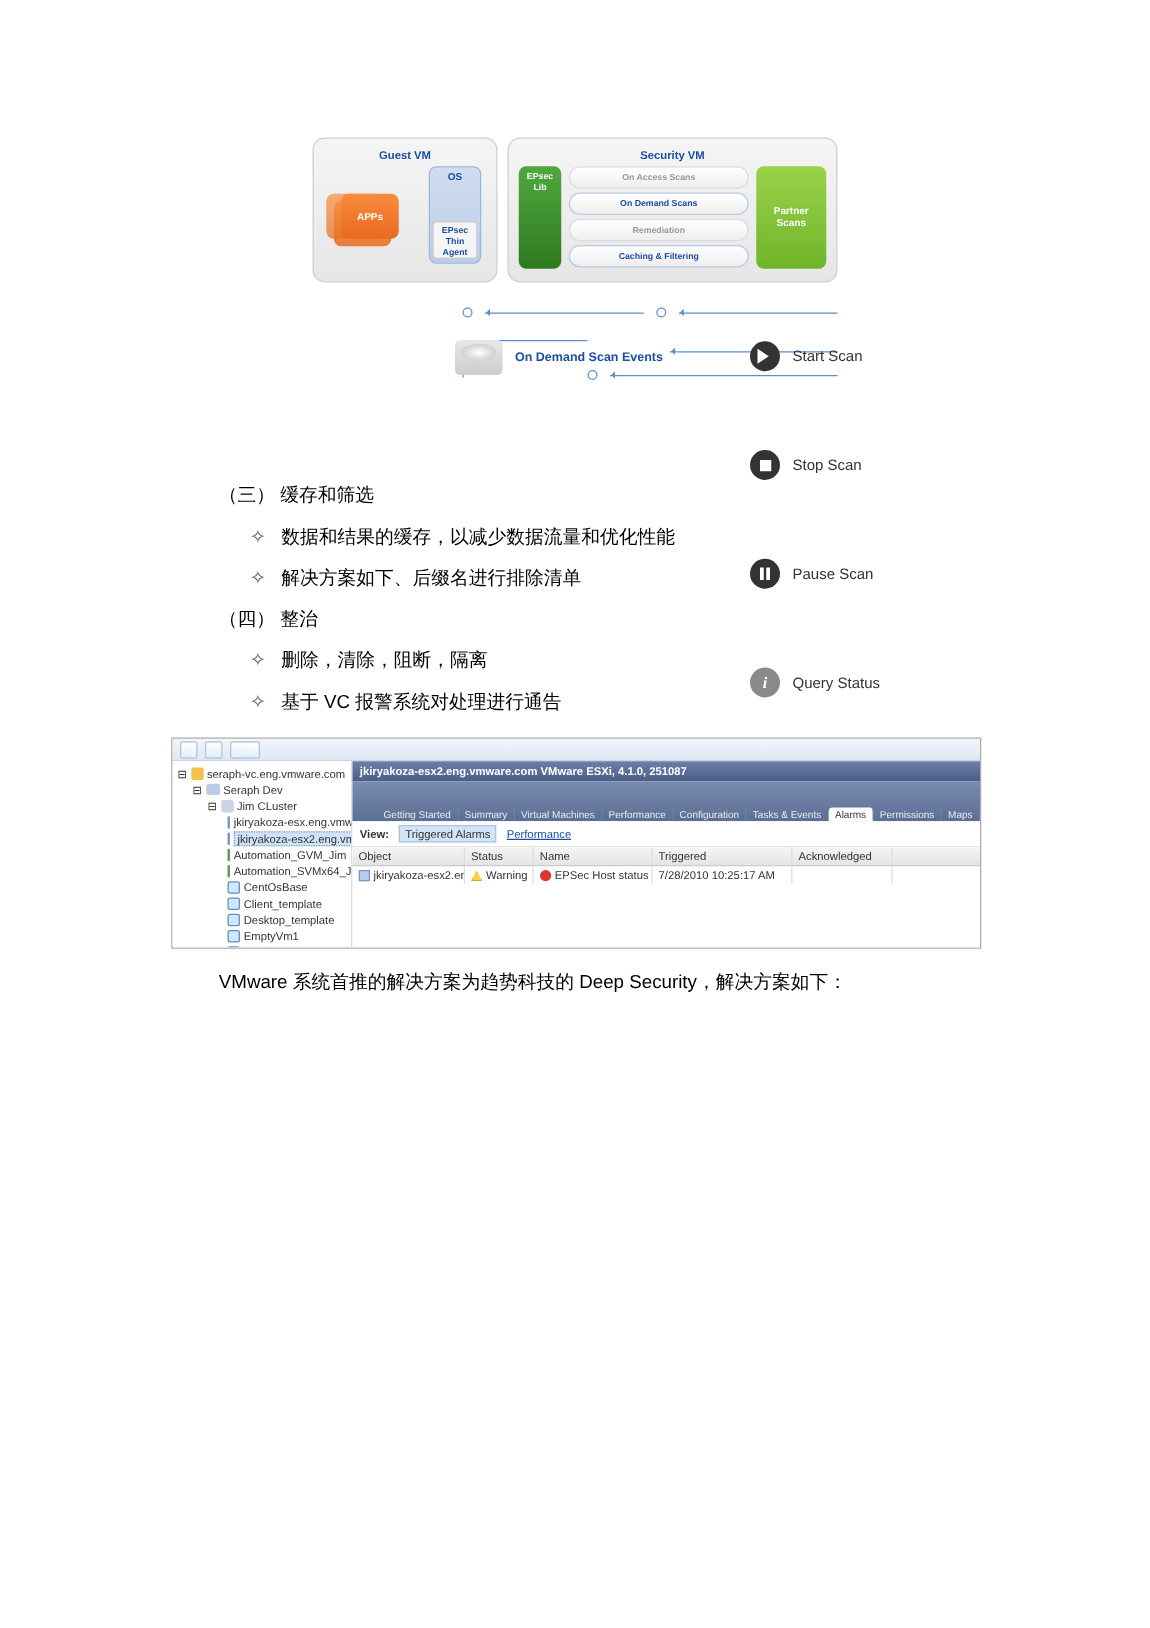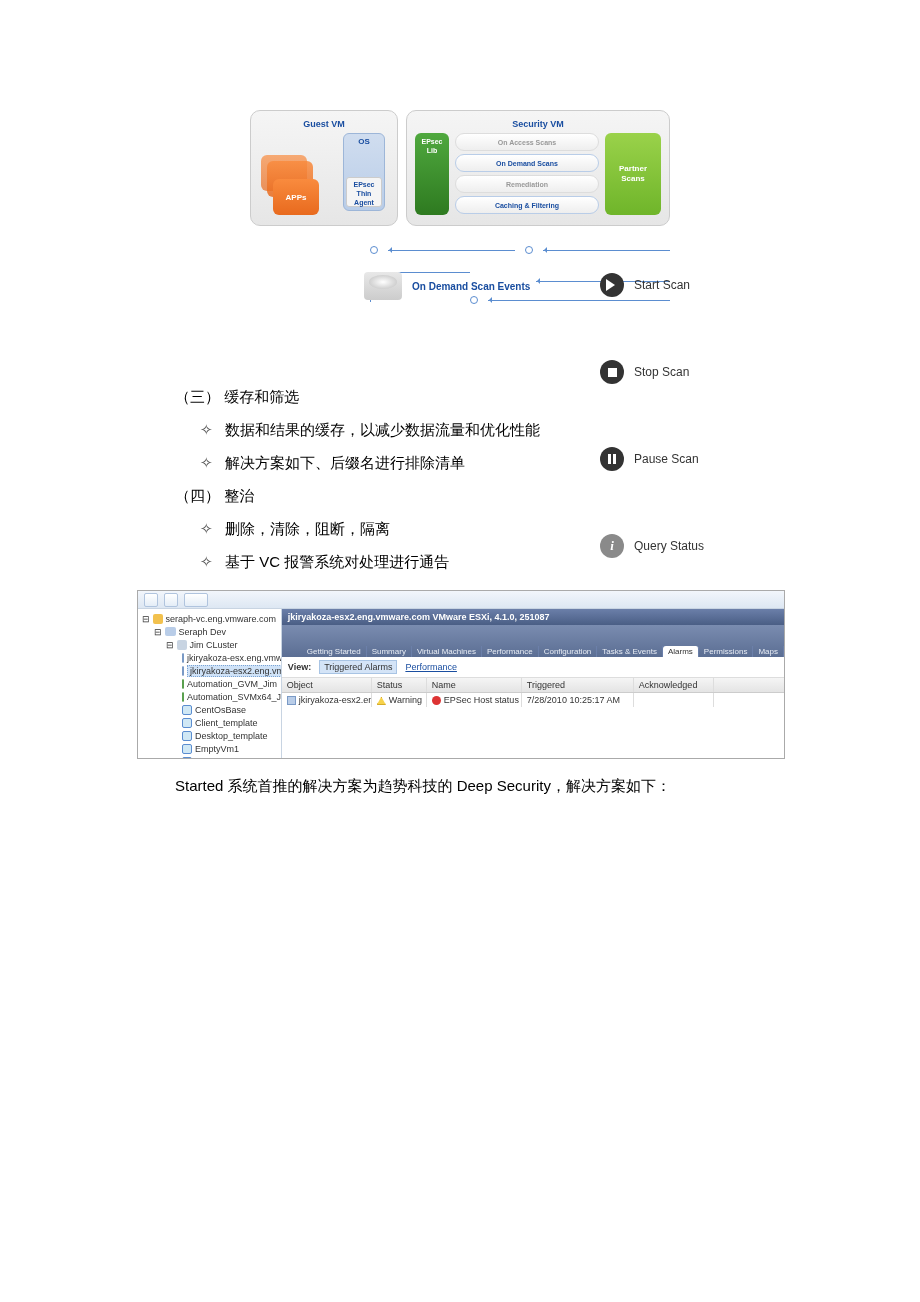--- a/index.html
+++ b/index.html
@@ -300,21 +300,21 @@
         <div class="guest-body">
           <div class="os-box">
             <span>OS</span>
             <div class="thin-agent" style="white-space:pre-line;">EPsec
 Thin
 Agent</div>
           </div>
           <div class="apps-stack">
             <div class="app-card" style="left:0;top:0;opacity:.7"></div>
             <div class="app-card" style="left:6px;top:6px;opacity:.85"></div>
-            <div class="app-card" style="left:12px;top:24px;">APPs</div>
+            <div class="app-card" style="left:12px;top:0;">APPs</div>
           </div>
         </div>
       </div>
 
       <div class="panel security-vm">
         <div class="panel-title">Security VM</div>
         <div class="sec-body">
           <div class="epsec-lib" style="white-space:pre-line;">EPsec
 Lib</div>
           <div class="sec-list">
@@ -474,13 +474,13 @@
           <div class="c-st"><span class="ic-w"></span><span>Warning</span></div>
           <div class="c-nm"><span class="ic-a"></span><span>EPSec Host status</span></div>
           <div class="c-tr">7/28/2010 10:25:17 AM</div>
           <div class="c-ack"></div>
         </div>
       </div>
     </div>
   </div>
 </div>
 
-<p class="final-line">Started 系统首推的解决方案为趋势科技的 Deep Security，解决方案如下：</p>
+<p class="final-line">VMware 系统首推的解决方案为趋势科技的 Deep Security，解决方案如下：</p>
 
 </body></html>

